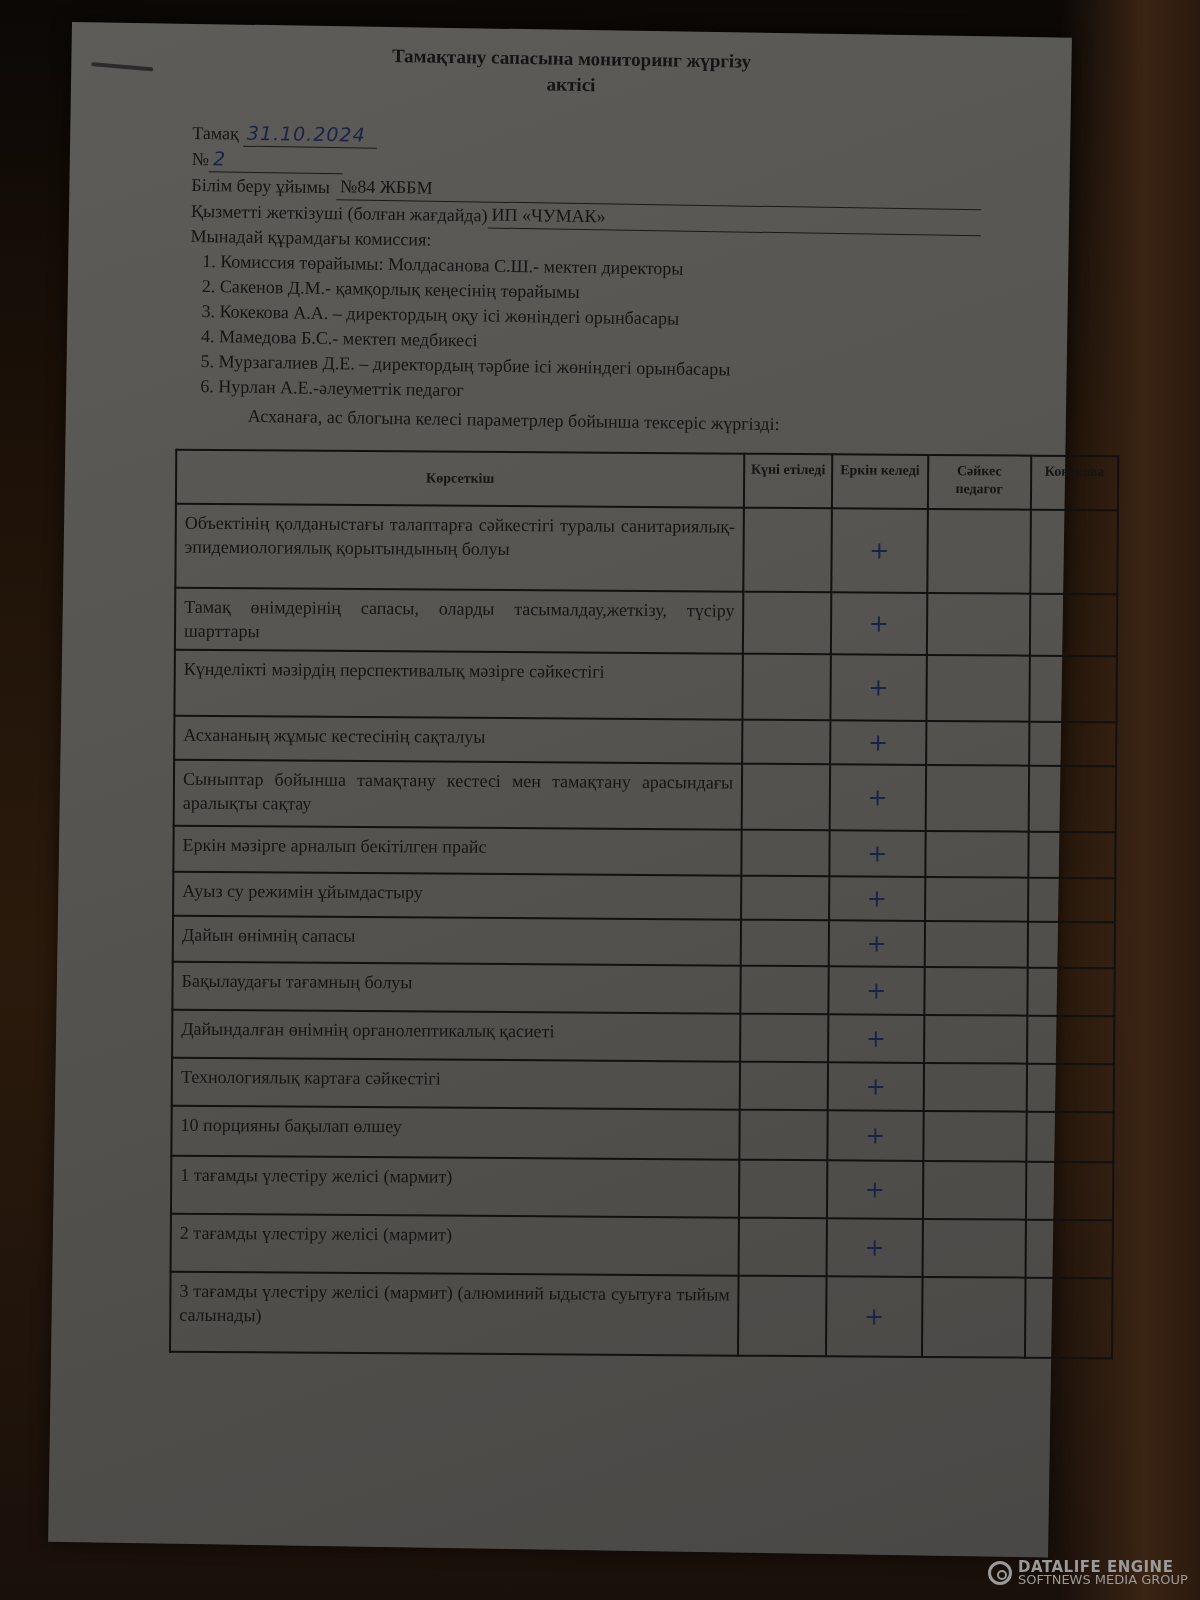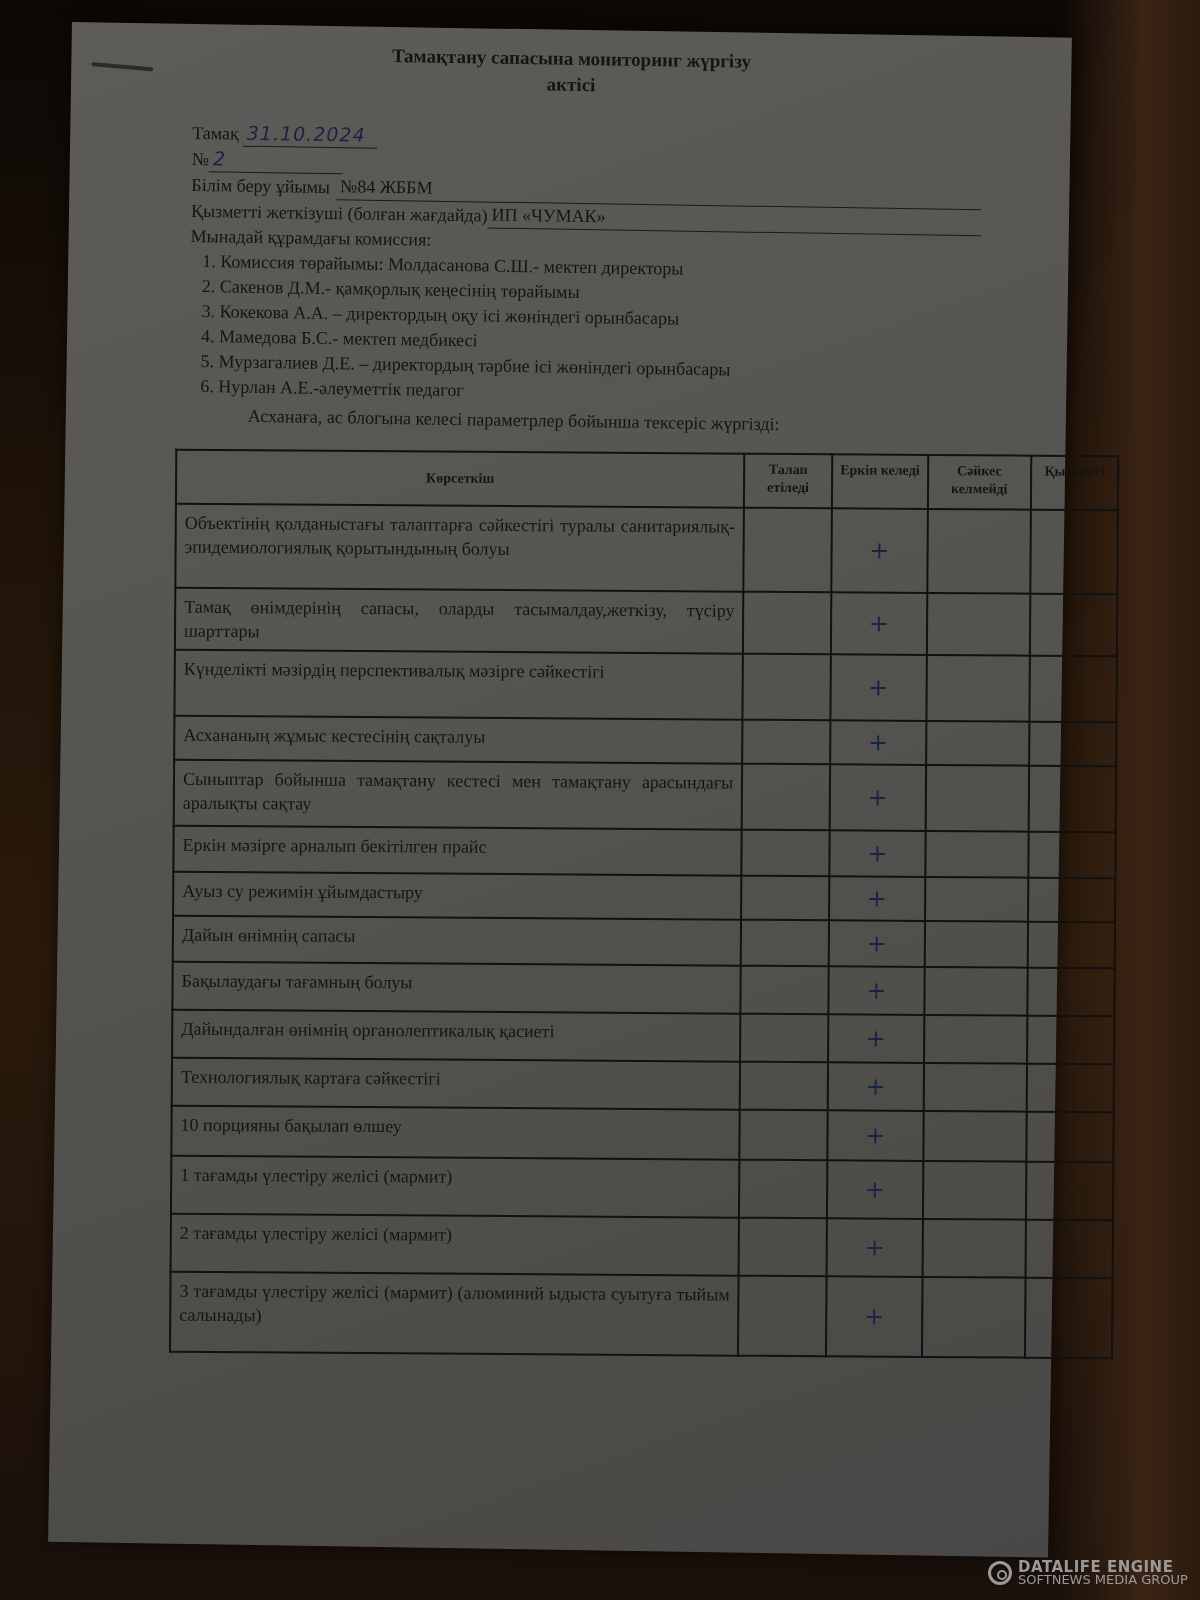--- a/index.html
+++ b/index.html
@@ -94,24 +94,24 @@
     <colgroup>
       <col style="width:520px">
         <col style="width:80px">
         <col style="width:88px">
         <col style="width:94px">
         <col style="width:80px">
     </colgroup>
     <thead>
       <tr>
         <th style="height:40px; vertical-align:middle;">Көрсеткіш</th>
-        <th>Талап етіледі</th>
+        <th>Күні етіледі</th>
         <th>Еркін келеді</th>
-        <th>Сәйкес келмейді</th>
-        <th>Қызметті</th>
+        <th>Сәйкес педагог</th>
+        <th>Кокекова</th>
       </tr>
     </thead>
     <tbody>
       <tr style="height:84px">
         <td class="ind">Объектінің қолданыстағы талаптарға сәйкестігі туралы санитариялық-эпидемиологиялық қорытындының болуы</td>
         <td class="mark"></td>
         <td class="mark">+</td>
         <td class="mark"></td>
         <td class="mark"></td>
       </tr>

